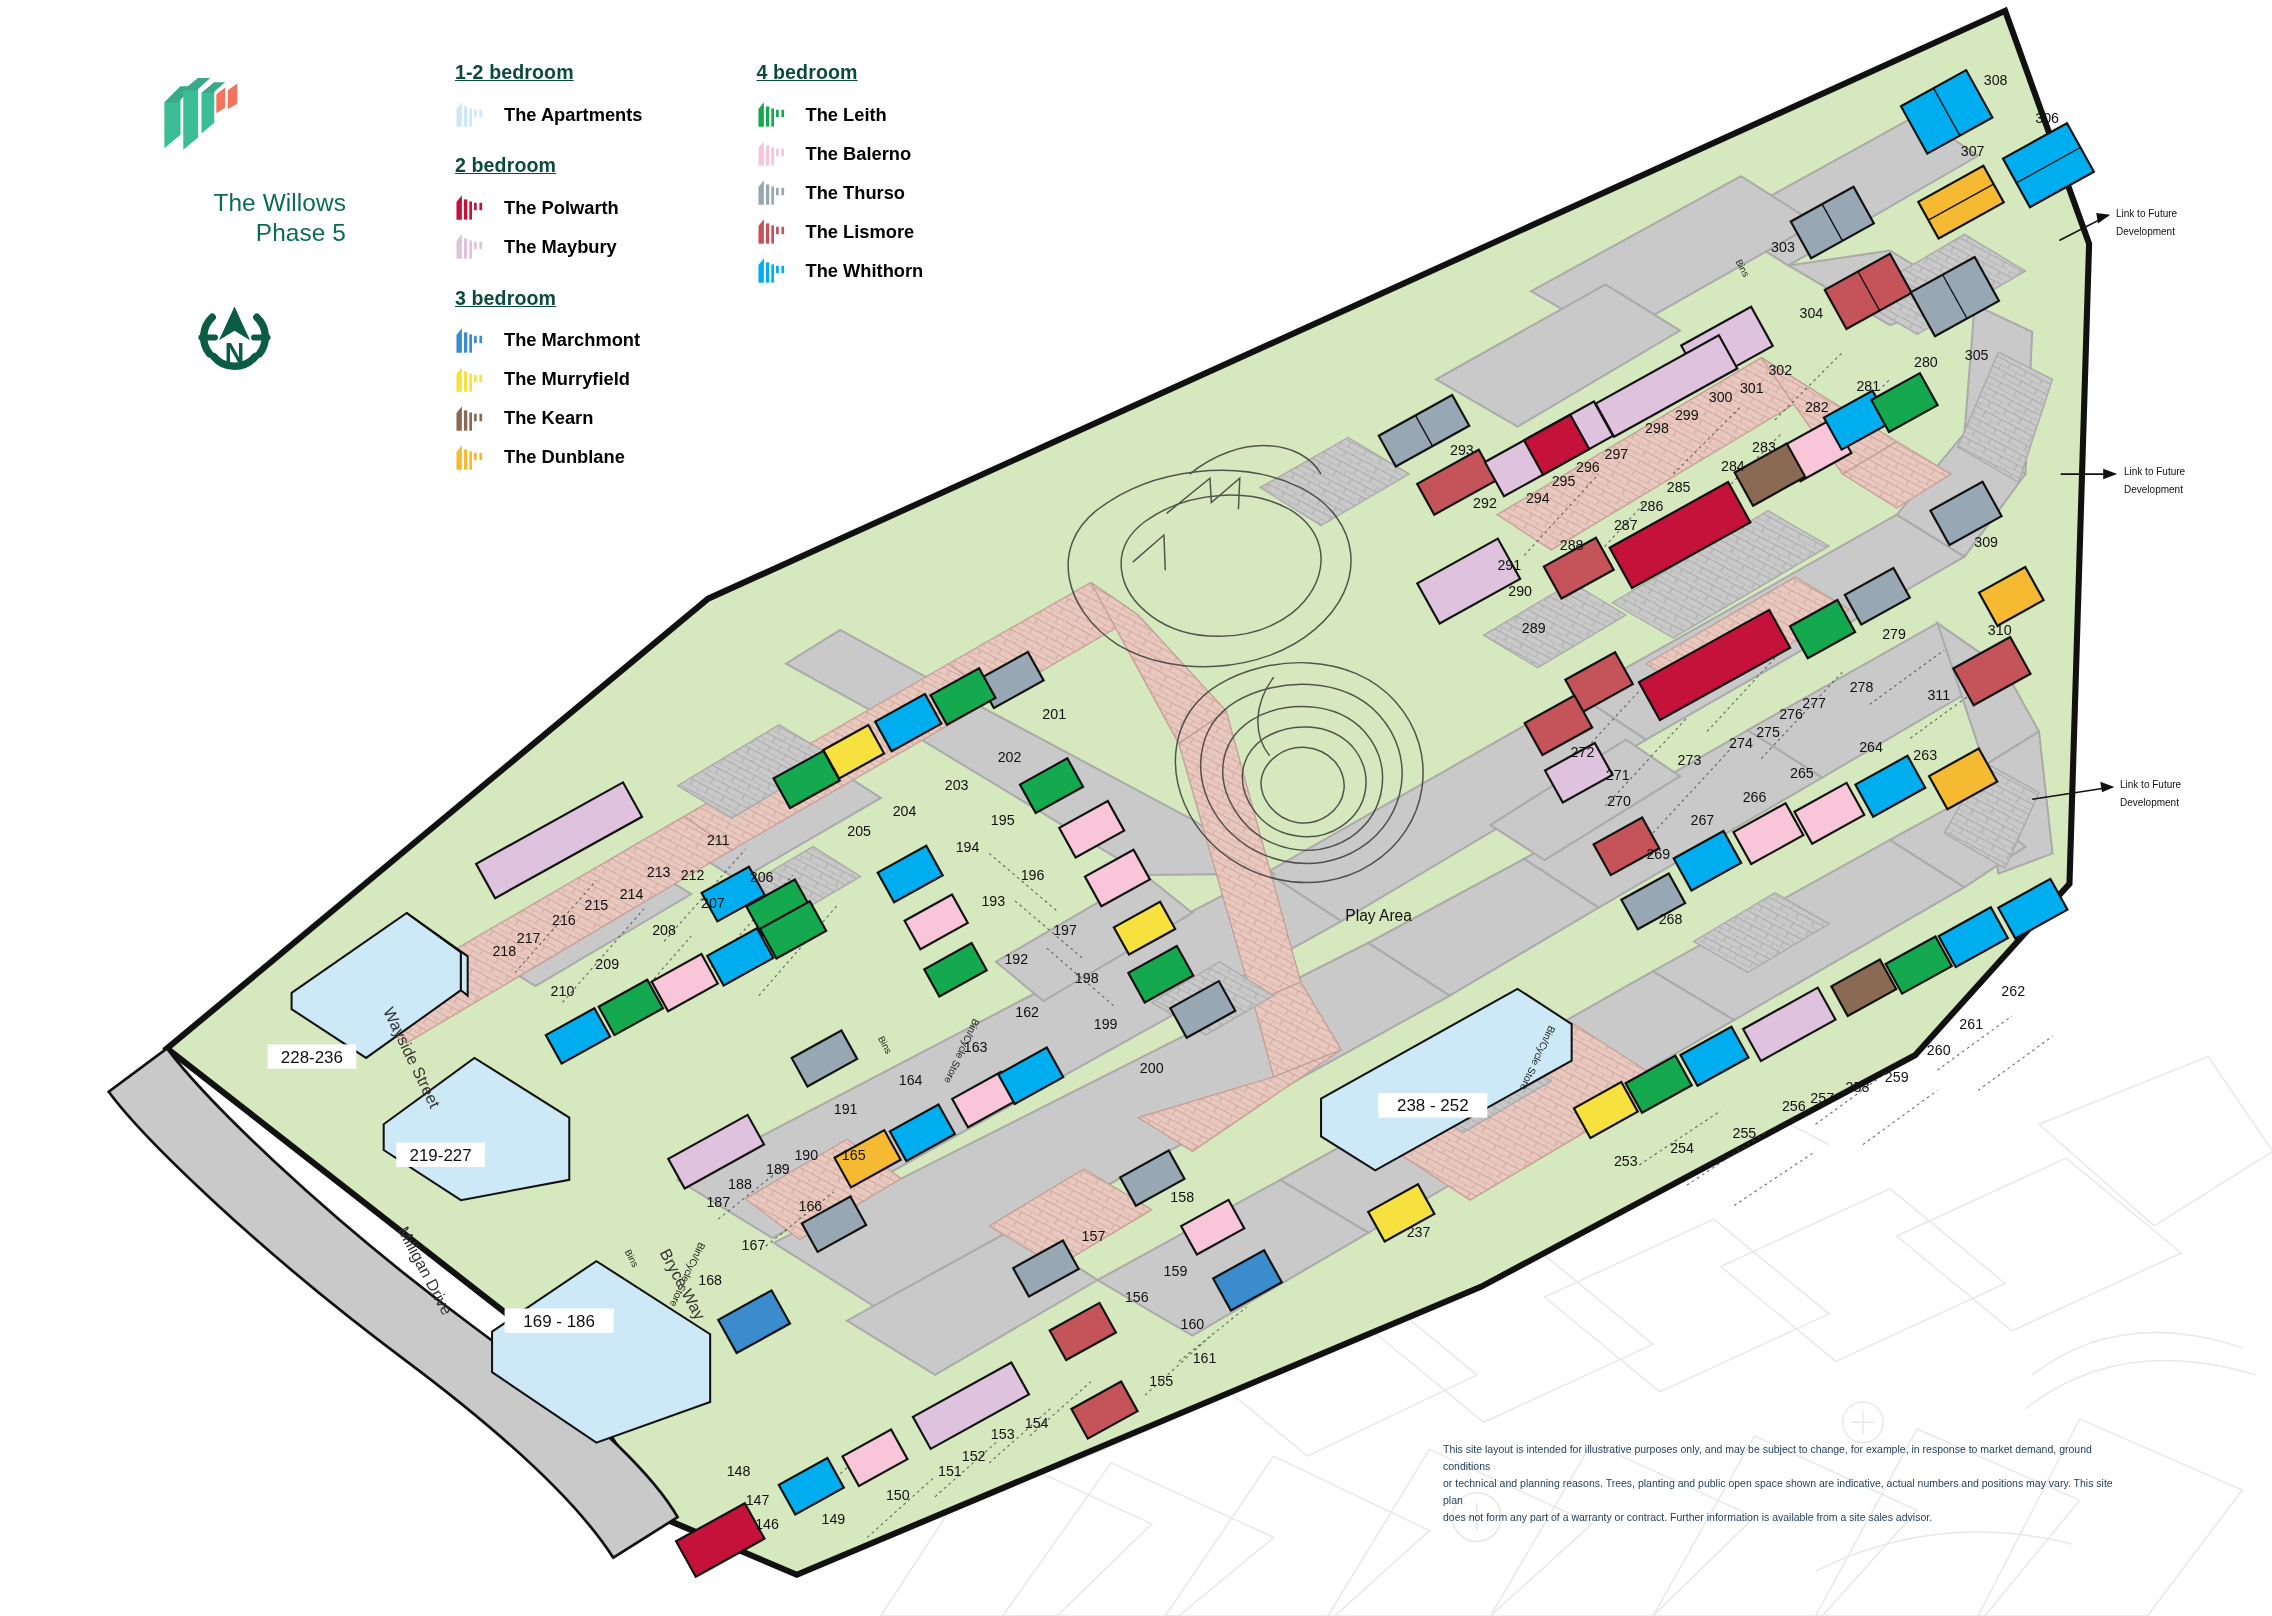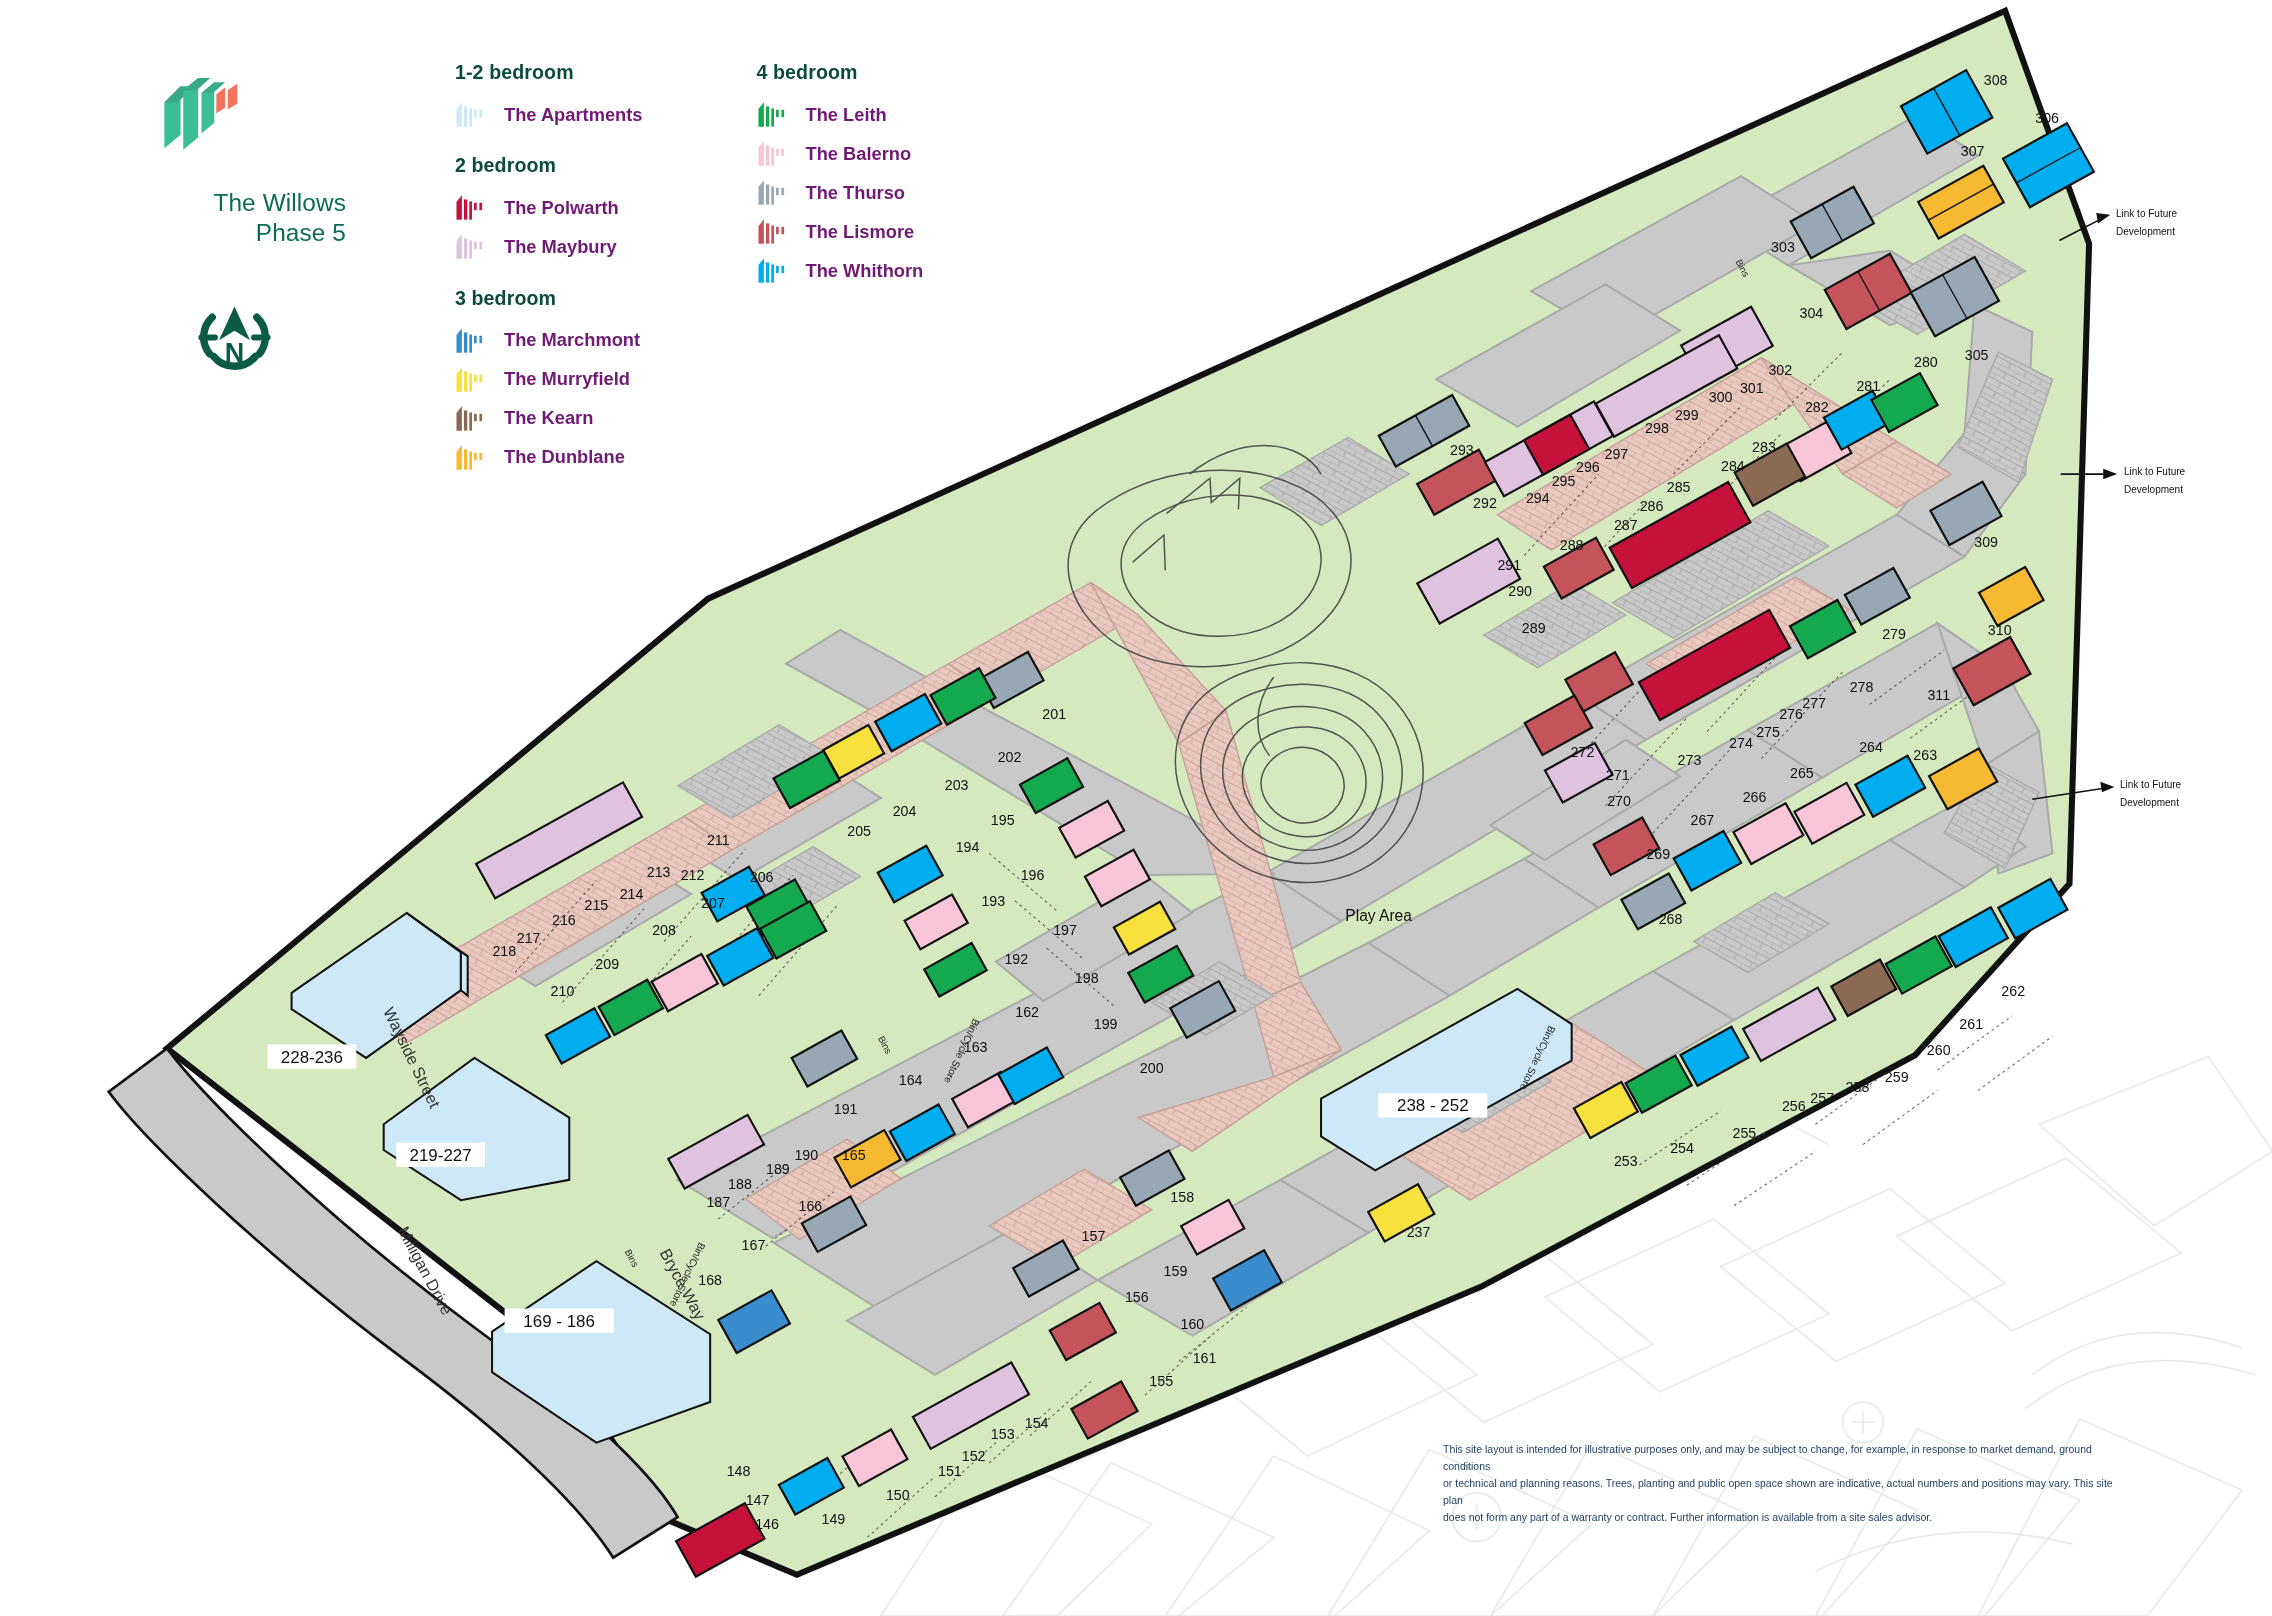--- a/index.html
+++ b/index.html
@@ -23,26 +23,27 @@
   #legend { position:absolute; left:455px; top:61px; width:542px; }
   #legend-title {
     color:#0c4a3e; font-size:42px; font-weight:bold; letter-spacing:-0.3px;
     margin:0 0 30px 0; line-height:42px;
   }
   .legend-cols { display:flex; gap:61px; align-items:flex-start; }
   .legend-col { width:271px; }
   .legend-group-title {
     color:#0c4a3e; font-size:19.6px; font-weight:bold; margin:0 0 11px 0;
     letter-spacing:0.1px;
+    text-decoration:underline;
   }
   .legend-group { margin-bottom:20.3px; }
   .legend-item { display:flex; align-items:center; height:39px; }
   .legend-swatch { width:34px; height:27px; margin-right:15px; flex:0 0 34px; }
   .legend-label {
-    color:#701a75; font-size:18.3px; font-weight:bold; white-space:nowrap;
+    color:#000000; font-size:18.3px; font-weight:bold; white-space:nowrap;
   }
 
   
   #map-wrap { position:absolute; left:0; top:0; width:2273px; height:1616px; }
   #map-svg { position:absolute; left:0; top:0; }
 
   
   .future-link {
     position:absolute; font-size:10px; color:#111; line-height:18.3px;
     white-space:nowrap; font-family:"Liberation Sans", sans-serif;

